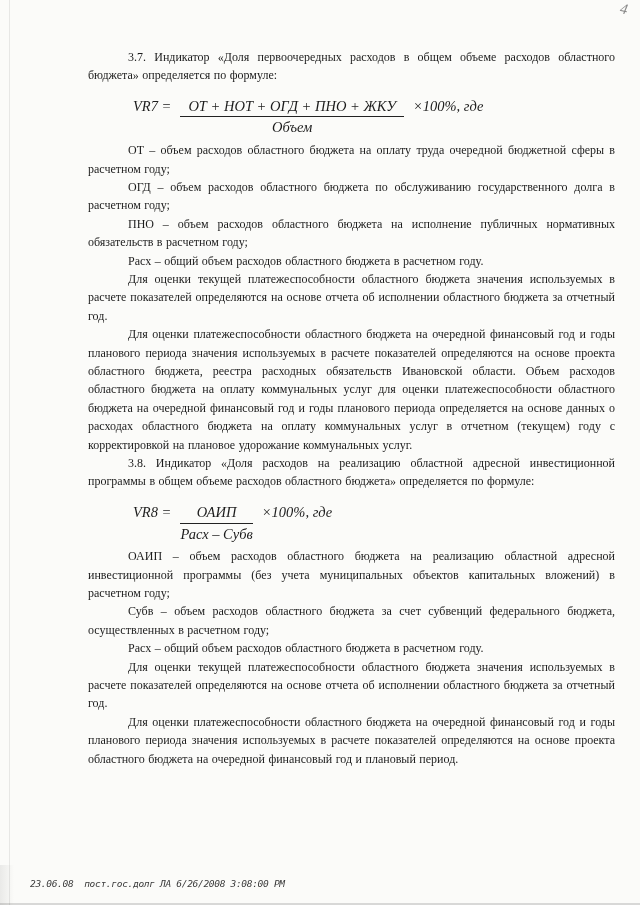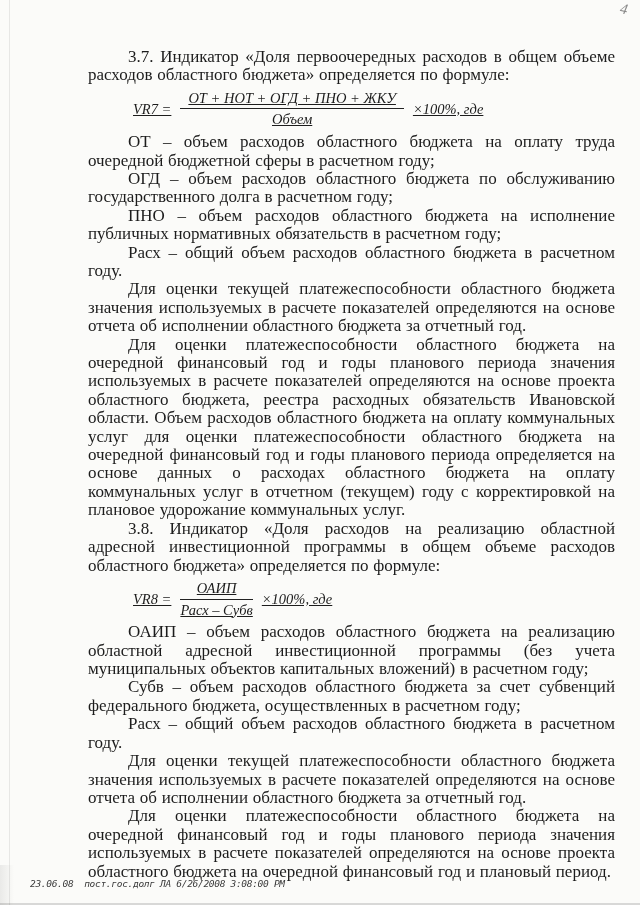--- a/index.html
+++ b/index.html
@@ -31,35 +31,33 @@
     font-size: 15px;
     color: #8a8a8a;
     transform: rotate(12deg);
   }
   .document-body {
     position: absolute;
     left: 88px; top: 48px; width: 527px;
   }
   .para {
     margin: 0;
-    font-size: 17px;
+    font-size: 12px;
     line-height: 18.4px;
     text-align: justify;
     text-indent: 40px;
     word-spacing: 0.5px;
   }
   .formula {
     font-style: italic;
     font-size: 14.5px;
     line-height: 1.15;
-    margin: 5px 0 5px;
+    margin: 13px 0 5px;
     padding-left: 45px;
     display: flex;
-    align-items: center;
-    text-decoration: underline;
   }
   .f-lhs { margin-right: 6px; white-space: pre; }
   .frac {
     display: inline-block;
     vertical-align: middle;
     text-align: center;
     margin: 0 3px;
   }
   .frac .num {
     display: block;

